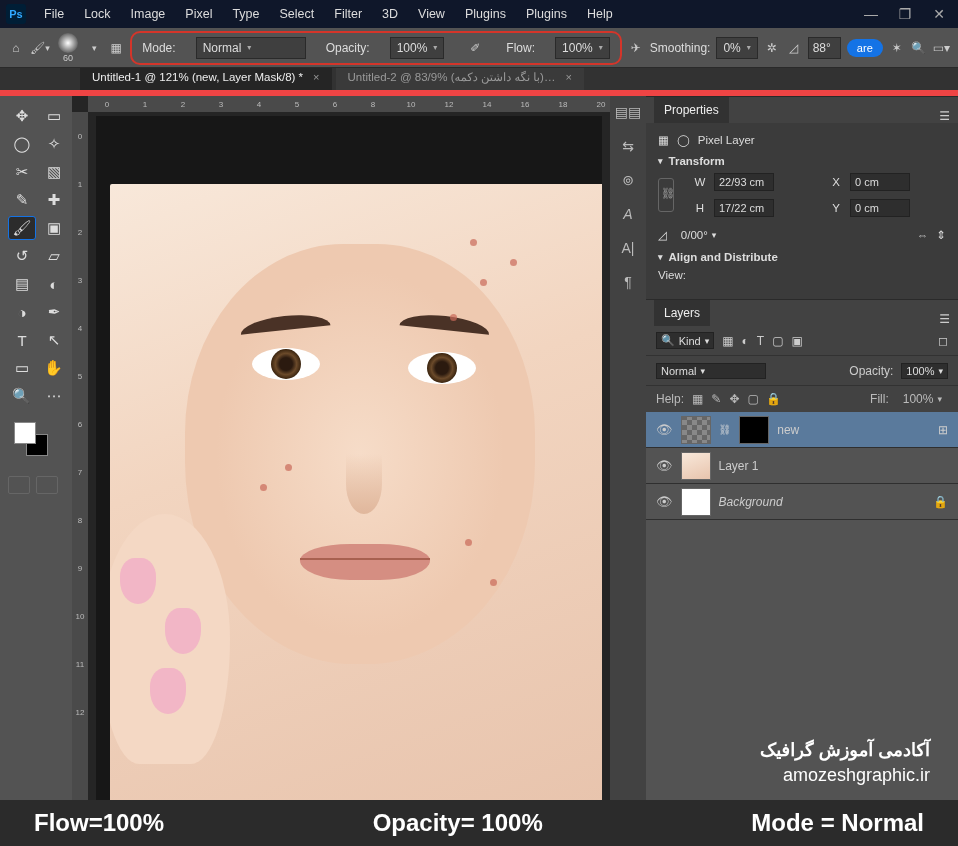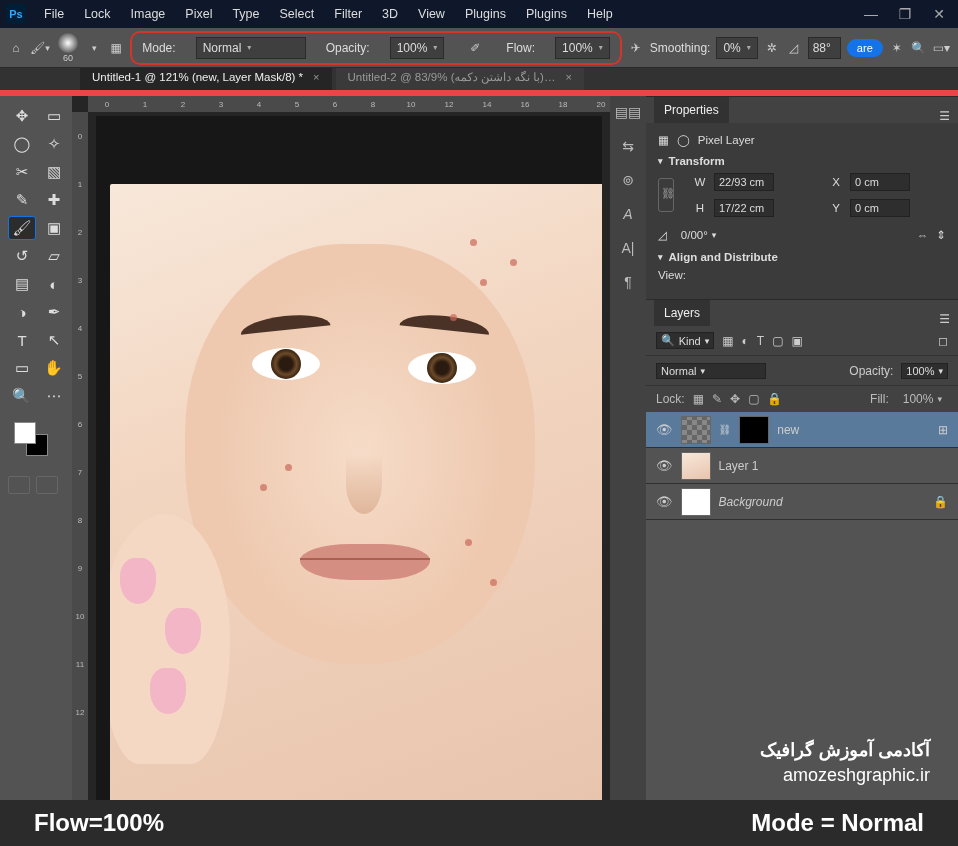--- a/index.html
+++ b/index.html
@@ -361,21 +361,21 @@
                 <span>Normal</span>
                 <span class="chev">▾</span>
               </div>
             <span style="margin-left:auto">Opacity:</span>
             <div class="mini-drop">
                 <span>100%</span>
                 <span class="chev">▾</span>
               </div>
           </div>
           <div class="lock-row">
-            <span>Lock:</span>
+            <span>Help:</span>
             <span class="ic">▦</span>
             <span class="ic">✎</span>
             <span class="ic">✥</span>
             <span class="ic">▢</span>
             <span class="ic">🔒</span>
             <span style="margin-left:auto">Fill:</span>
             <div class="mini-drop">
                 <span>100%</span>
                 <span class="chev">▾</span>
               </div>
@@ -406,14 +406,15 @@
   </div>
 </div>
 
 <div class="credits">
   <div>آکادمی آموزش گرافیک</div>
   <div class="sub">amozeshgraphic.ir</div>
 </div>
 
 <div class="overlay">
   <span>Flow=100%</span>
+  <span>Opacity= 100%</span>
   <span>Mode = Normal</span>
 </div>
 
 </body></html>

